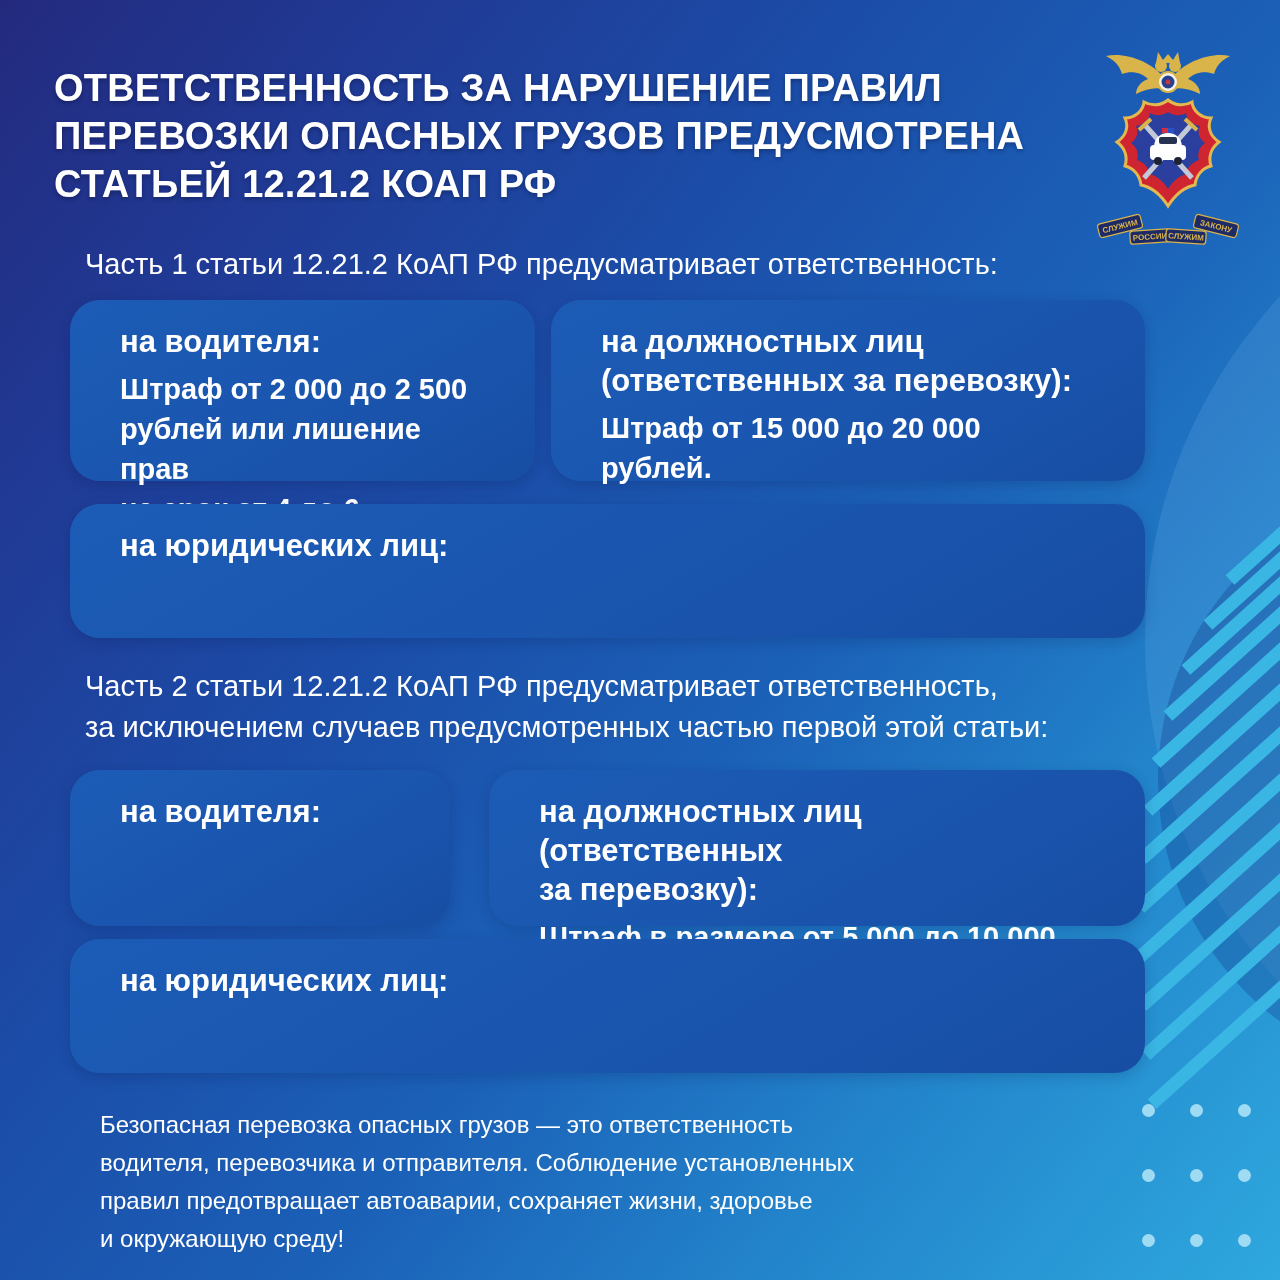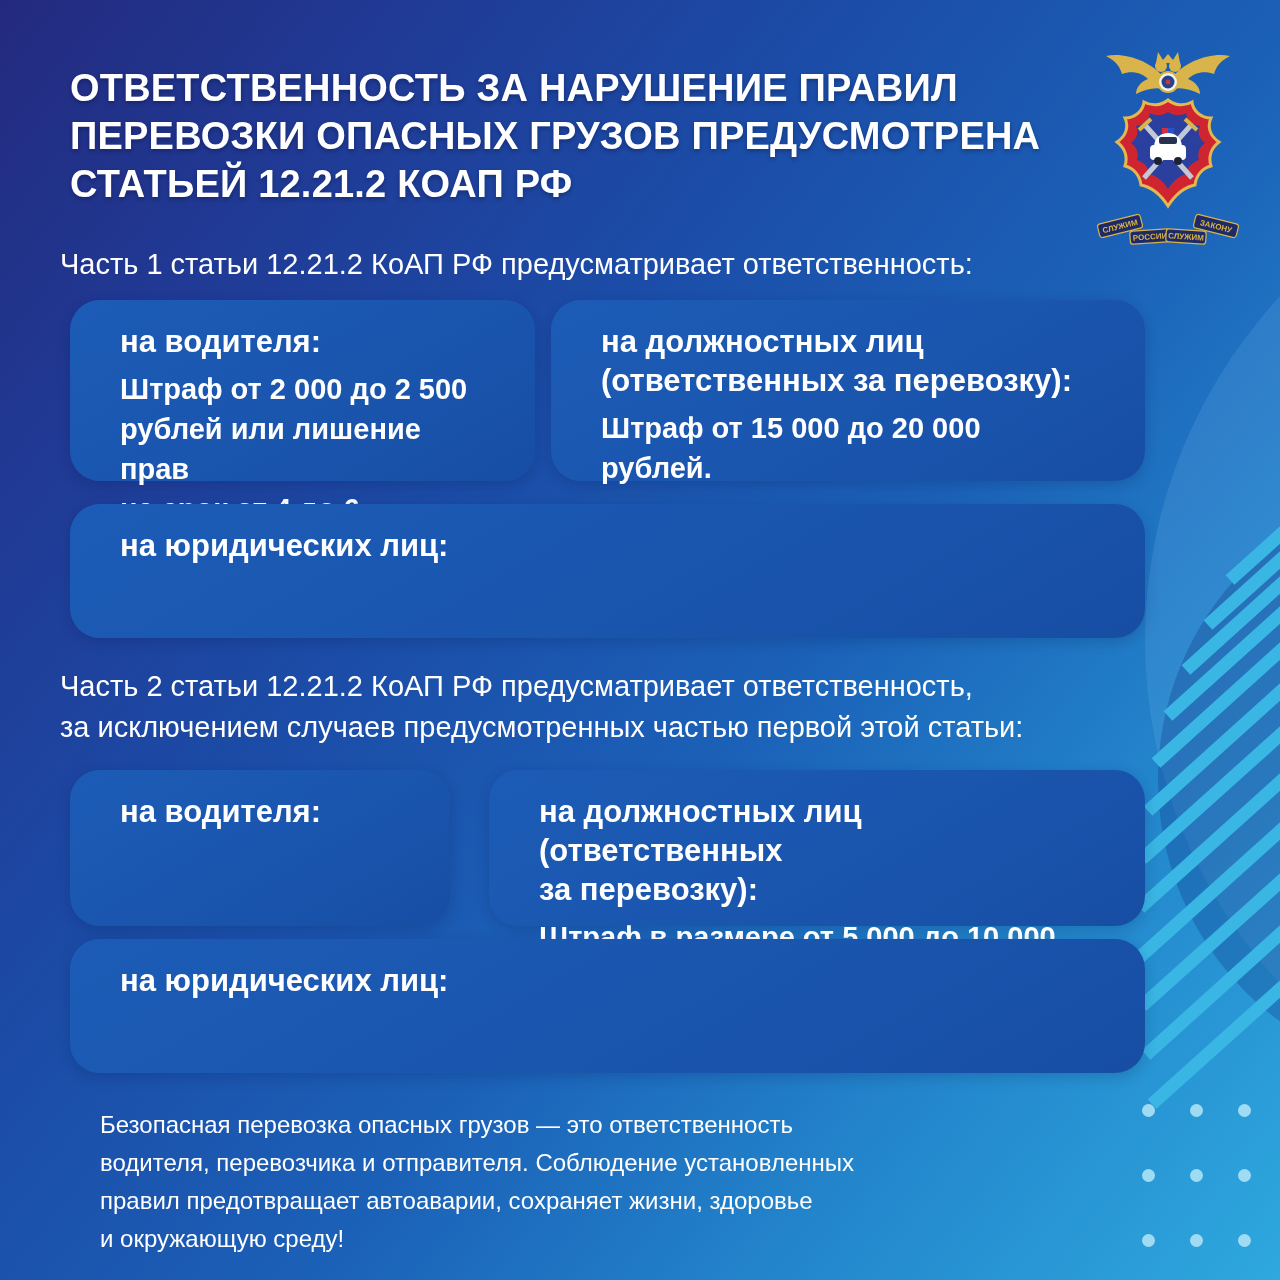--- a/index.html
+++ b/index.html
@@ -13,27 +13,27 @@
   .circle-light{position:absolute;left:1145px;top:135px;width:1010px;height:1010px;border-radius:50%;
     background:rgba(130,190,245,0.16);}
   .circle-dark{position:absolute;left:1158px;top:480px;width:600px;height:600px;border-radius:50%;
     background:rgba(15,45,130,0.28);}
   .stripes{position:absolute;left:1080px;top:520px;width:200px;height:760px;}
   .stripes line{stroke:#3ab6e5;stroke-width:13;}
   .dots{position:absolute;left:1142px;top:1104px;display:grid;
     grid-template-columns:repeat(3,13px);gap:52px 35px;}
   .dot{width:13px;height:13px;border-radius:50%;background:#9fdbf2;}
   
-  .headline{position:absolute;left:70px;top:64px;margin:0;width:1010px;
+  .headline{position:absolute;left:54px;top:64px;margin:0;width:1010px;
     font-size:38px;line-height:48px;font-weight:800;letter-spacing:.2px;
     text-transform:uppercase;text-shadow:0 2px 4px rgba(0,10,40,.35);}
   .emblem{position:absolute;left:1092px;top:26px;width:152px;height:234px;}
   .emblem text{font:700 8px "Liberation Sans",sans-serif;fill:#d9b44a;text-anchor:middle;}
   
-  .intro{position:absolute;left:60px;margin:0;font-size:29px;line-height:1.42;font-weight:400;}
+  .intro{position:absolute;left:85px;margin:0;font-size:29px;line-height:1.42;font-weight:400;}
   #intro-1{top:244px;}
   #intro-2{top:666px;}
   .card{position:absolute;box-sizing:border-box;border-radius:30px;padding:22px 50px;
     background:linear-gradient(150deg,#1c5cb6 0%,#1a55ae 55%,#174ea4 100%);
     box-shadow:0 4px 14px rgba(0,15,60,.18);}
   .card-title{margin:0 0 8px 0;font-size:31px;font-weight:700;line-height:1.26;}
   .card-body{margin:0;font-size:29px;font-weight:700;line-height:1.38;}
   #card-1{left:70px;top:300px;width:465px;height:181px;}
   #card-2{left:551px;top:300px;width:594px;height:181px;}
   #card-3{left:70px;top:504px;width:1075px;height:134px;}

